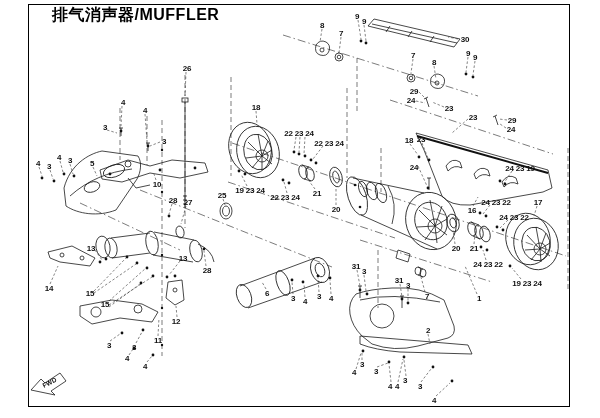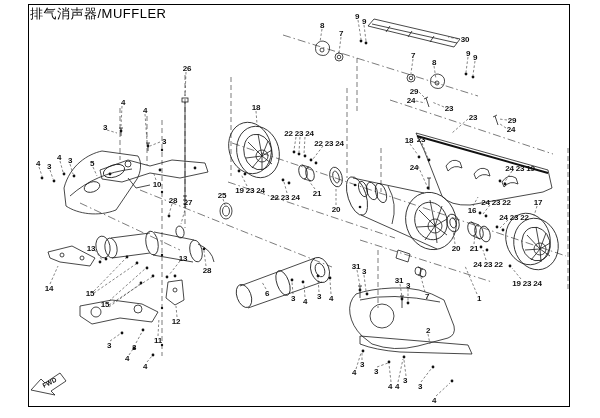--- a/index.html
+++ b/index.html
@@ -1,19 +1,19 @@
 <!DOCTYPE html>
 <html><head>
 <meta charset="utf-8">
 <style>
   html,body{margin:0;padding:0;background:#fff;}
   .canvas{position:relative;width:600px;height:418px;background:#fff;overflow:hidden;
           font-family:"Liberation Sans",sans-serif;}
   .frame{position:absolute;left:28px;top:4px;width:542px;height:403px;border:1.5px solid #000;box-sizing:border-box;}
-  .title{position:absolute;left:30px;top:5px;font-size:13px;font-weight:normal;color:#000;letter-spacing:.5px;white-space:nowrap;}
+  .title{position:absolute;left:52px;top:5px;font-size:16px;font-weight:bold;color:#000;letter-spacing:.5px;white-space:nowrap;}
   svg.diagram{position:absolute;left:0;top:0;}
   .callout{font:bold 8px "Liberation Sans",sans-serif;fill:#111;letter-spacing:-.2px;}
   .ln{stroke:#1a1a1a;stroke-width:.8;fill:none;}
   .thick{stroke:#111;stroke-width:2;fill:none;}
   .leader{stroke:#333;stroke-width:.6;stroke-dasharray:2.5 2;fill:none;}
   .axis{stroke:#444;stroke-width:.7;stroke-dasharray:8 3 1.5 3;fill:none;}
   .vdash{stroke:#444;stroke-width:.7;stroke-dasharray:5 3;fill:none;}
   .dot{fill:#111;stroke:none;}
 </style>
 </head>

